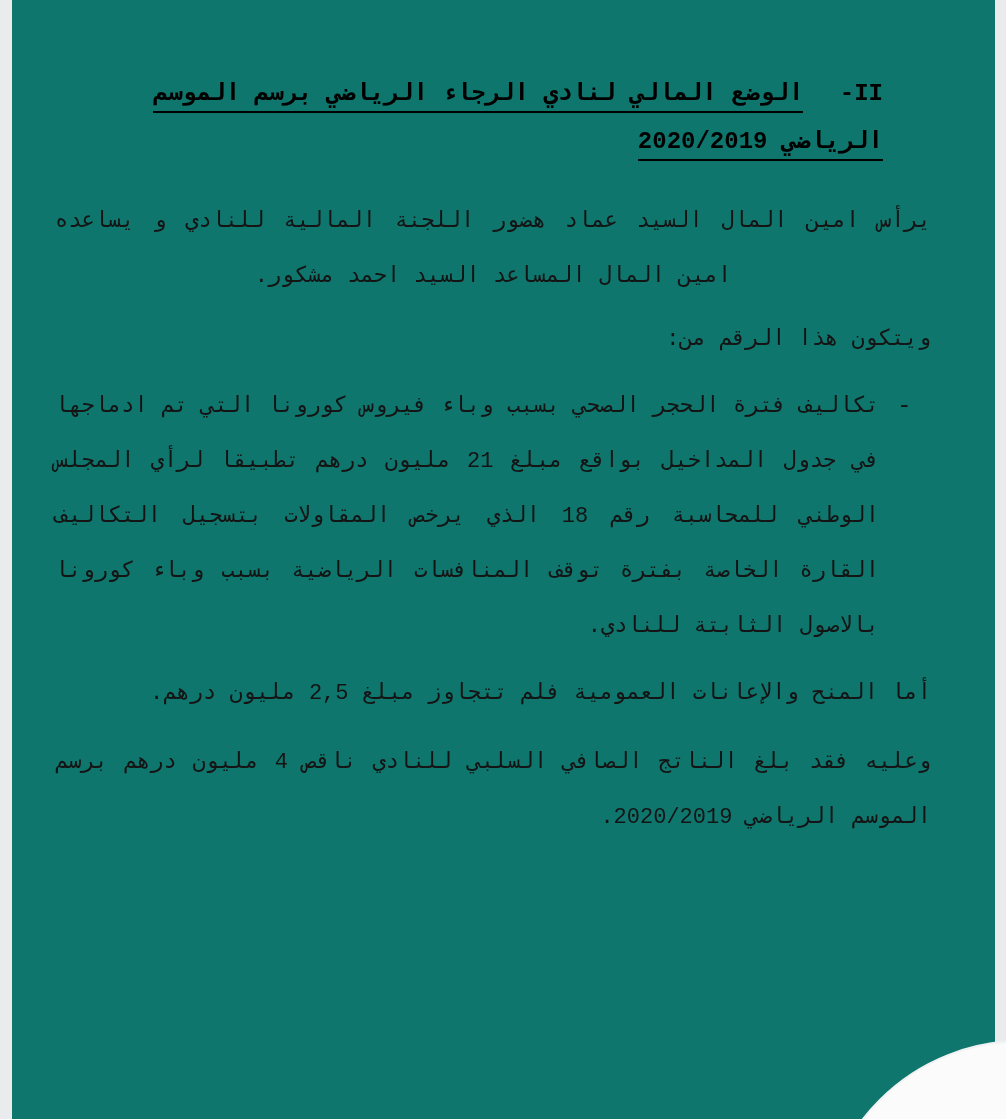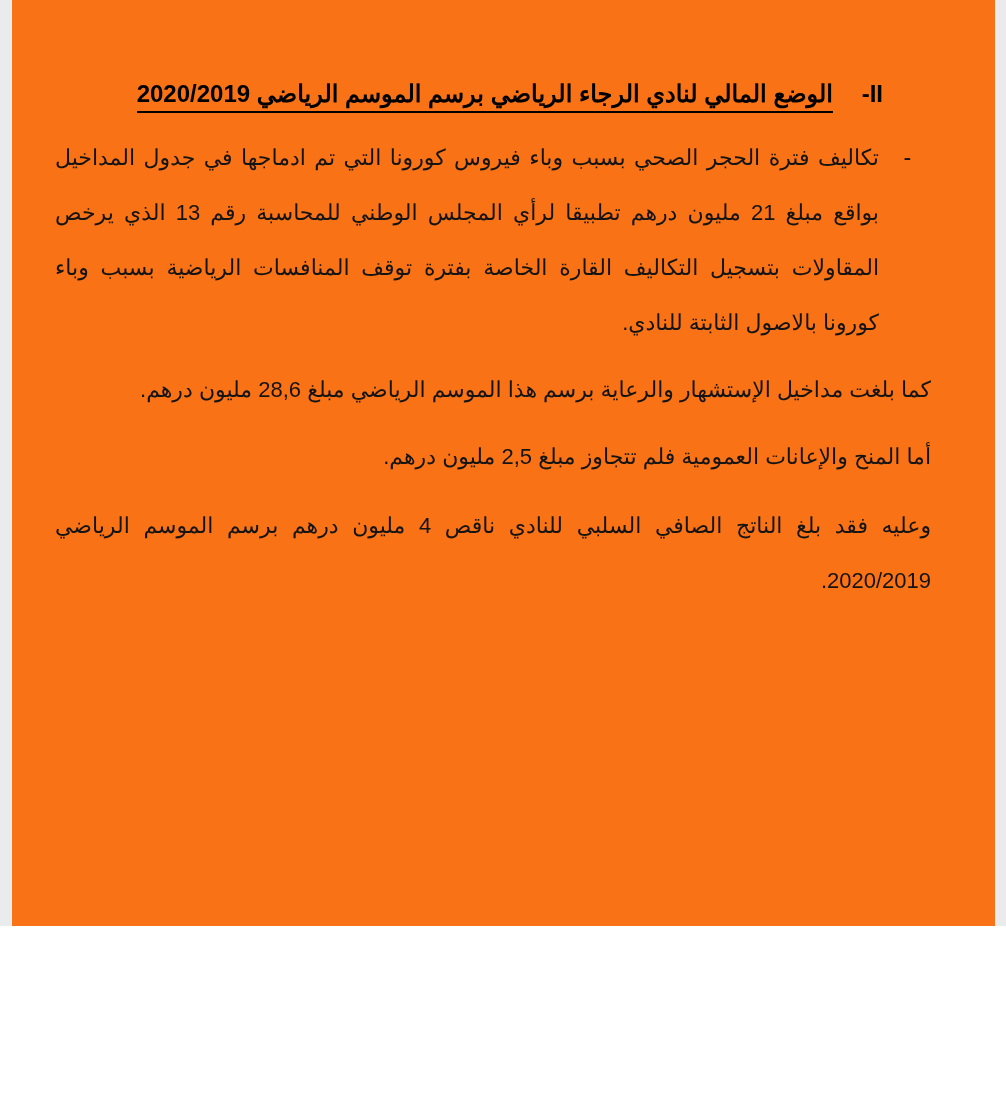--- a/index.html
+++ b/index.html
@@ -1,23 +1,23 @@
 <!DOCTYPE html>
 <html lang="ar" dir="rtl"><head>
 <meta charset="utf-8">
 <style>
   html, body { margin: 0; padding: 0; background: #ffffff; }
   .page {
     position: relative;
     width: 1006px;
-    height: 926px;
-    background: #f97316;
+    height: 1119px;
+    background: #0f766e;
     overflow: hidden;
     direction: rtl;
-    font-family: Liberation Sans, sans-serif;
+    font-family: Liberation Mono, monospace;
     color: #141414;
   }
   .edge {
     position: absolute;
     top: 0;
     height: 100%;
     background: #e9ebed;
   }
   .edge-left  { left: 0;  width: 12px; }
   .edge-right { right: 0; width: 11px; }
@@ -85,33 +85,34 @@
   <div class="edge edge-right"></div>
   <div class="stain"></div>
 
   <div class="doc">
 
     <h2 class="heading">
       <span class="hnum">II-</span>
       <span class="htitle">الوضع المالي لنادي الرجاء الرياضي برسم الموسم الرياضي 2020/2019</span>
     </h2>
 
+    <p class="para p-first p-center-last">يرأس امين المال السيد عماد هضور اللجنة المالية للنادي و يساعده امين المال المساعد السيد احمد مشكور.</p>
 
 
+    <p class="para p-gap">ويتكون هذا الرقم من:</p>
 
     <div class="list">
       <div class="bullet">
         <span class="dash">-</span>
       </div>
       <div class="bullet">
         <span class="dash">-</span>
-        <span class="btext">تكاليف فترة الحجر الصحي بسبب وباء فيروس كورونا التي تم ادماجها في جدول المداخيل بواقع مبلغ 21 مليون درهم تطبيقا لرأي المجلس الوطني للمحاسبة رقم 13 الذي يرخص المقاولات بتسجيل التكاليف القارة الخاصة بفترة توقف المنافسات الرياضية بسبب وباء كورونا بالاصول الثابتة للنادي.</span>
+        <span class="btext">تكاليف فترة الحجر الصحي بسبب وباء فيروس كورونا التي تم ادماجها في جدول المداخيل بواقع مبلغ 21 مليون درهم تطبيقا لرأي المجلس الوطني للمحاسبة رقم 18 الذي يرخص المقاولات بتسجيل التكاليف القارة الخاصة بفترة توقف المنافسات الرياضية بسبب وباء كورونا بالاصول الثابتة للنادي.</span>
       </div>
     </div>
 
-    <p class="para p-gap-md">كما بلغت مداخيل الإستشهار والرعاية برسم هذا الموسم الرياضي مبلغ 28,6 مليون درهم.</p>
 
     <p class="para p-gap-md">أما المنح والإعانات العمومية فلم تتجاوز مبلغ 2,5 مليون درهم.</p>
 
     <p class="para p-gap-lg">وعليه فقد بلغ الناتج الصافي السلبي للنادي ناقص 4 مليون درهم برسم الموسم الرياضي 2020/2019.</p>
 
   </div>
 </div>
 
 </body></html>

